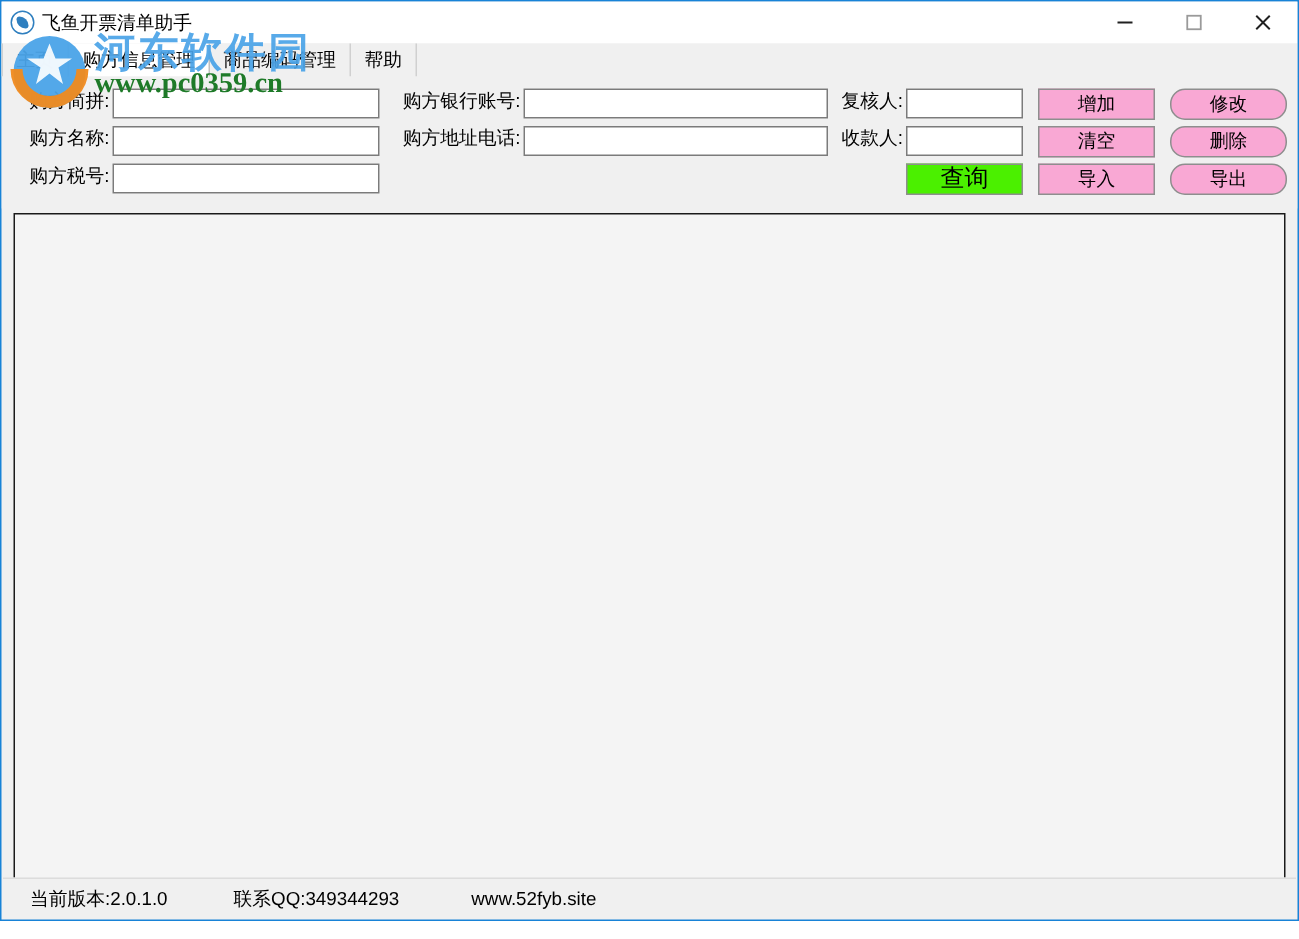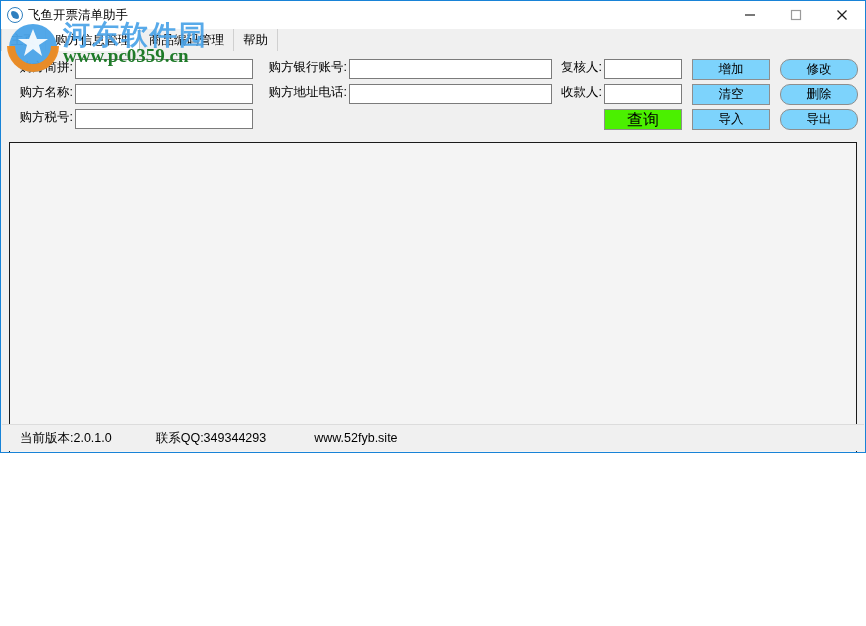--- a/index.html
+++ b/index.html
@@ -6,21 +6,21 @@
     margin: 0;
     padding: 0;
     background: #ffffff;
   }
   body {
     font-family: "Liberation Sans", "DejaVu Sans", sans-serif;
   }
   #app {
     position: relative;
     width: 866px;
-    height: 453px;
+    height: 614px;
     box-sizing: border-box;
     border: 1px solid #1883d7;
     background: #f0f0f0;
     overflow: hidden;
   }
 
   
   .titlebar {
     position: absolute;
     left: 0; top: 0;
@@ -143,21 +143,21 @@
   .r1 { top: 8px; }
   .r2 { top: 33px; }
   .r3 { top: 58px; }
 
   .btn {
     position: absolute;
     width: 78px;
     height: 21px;
     box-sizing: border-box;
     border: 1px solid #8e8e8e;
-    background: #7dd3fc;
+    background: #f9a8d4;
     font-family: "Liberation Sans", sans-serif;
     font-size: 12.5px;
     color: #000000;
     text-align: center;
     line-height: 19px;
     padding: 0;
     cursor: default;
   }
   .btn-col-a { left: 691px; }
   .btn-col-b { left: 779px; border-radius: 10px; }

